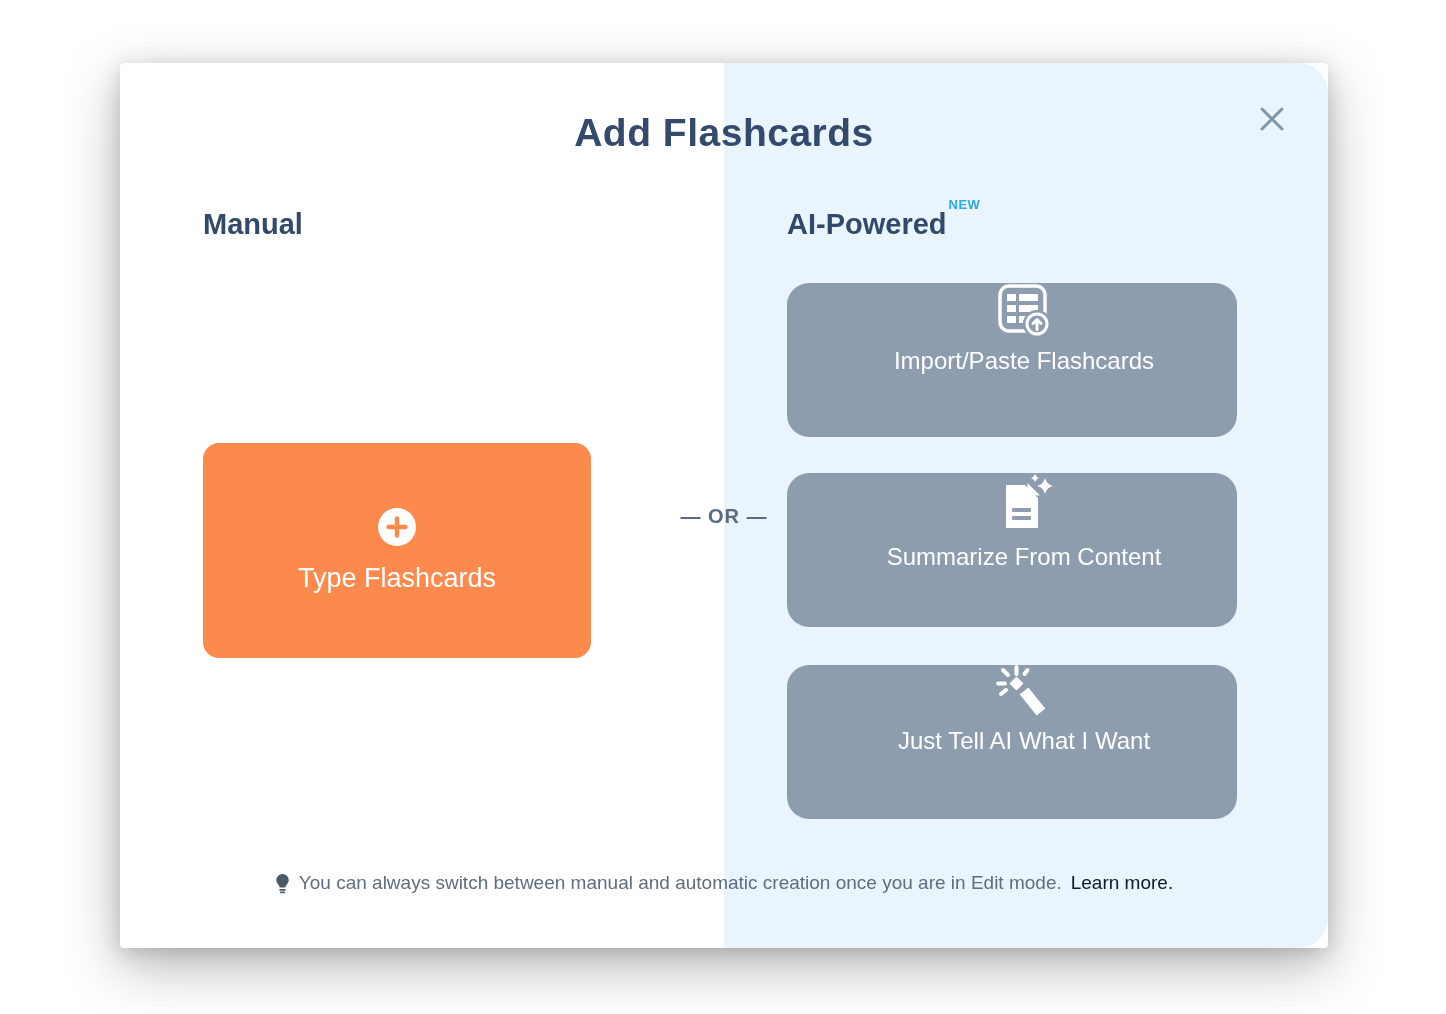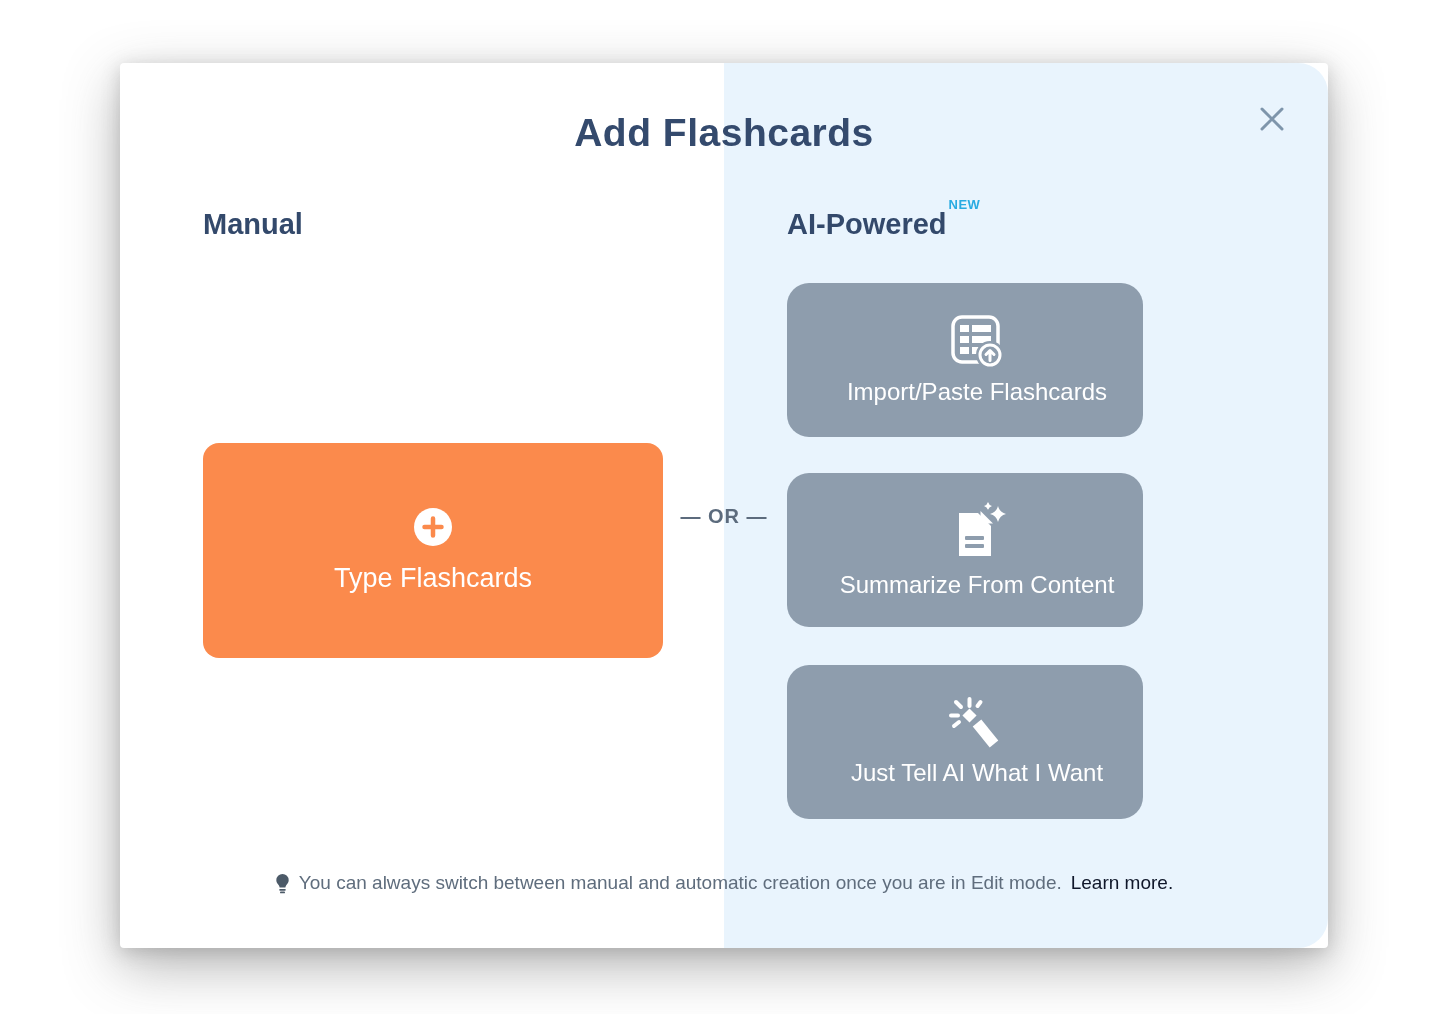--- a/index.html
+++ b/index.html
@@ -27,30 +27,30 @@
     font-size:29px; font-weight:bold; color:#33496B;
   }
   .col-header.manual { left:83px;  width:460px; }
   .col-header.ai     { left:667px; width:450px; }
   .new-badge {
     font-size:13px; font-weight:bold; color:#29ABE2;
     position:relative; top:-14px; left:2px; letter-spacing:.5px;
   }
 
   .type-btn {
-    position:absolute; left:83px; top:380px; width:460px; height:215px;
+    position:absolute; left:83px; top:380px; width:388px; height:215px;
     background:#FB8A4C; border:none; border-radius:16px; cursor:pointer;
     display:flex; flex-direction:column; align-items:center; justify-content:center; gap:16px;
   }
   .type-btn .lbl { font-size:27px; color:#ffffff; }
 
   .ai-btn {
-    position:absolute; left:667px; width:356px; height:154px;
+    position:absolute; left:667px; width:450px; height:154px;
     background:#8E9DAD; border:none; border-radius:22px; cursor:pointer;
-    display:flex; flex-direction:column; align-items:center; justify-content:center; gap:8px;padding-left:24px;
+    display:flex; flex-direction:column; align-items:center; justify-content:flex-start; gap:8px;padding-left:24px;
   }
   .ai-btn .lbl { font-size:24px; color:#ffffff; }
   .ai-btn.b1 { top:220px; }
   .ai-btn.b2 { top:410px; }
   .ai-btn.b3 { top:602px; }
 
   .or-divider {
     position:absolute; left:50%; top:442px; transform:translateX(-50%);
     font-size:20px; font-weight:bold; color:#5C6B7D; letter-spacing:1px; white-space:nowrap;
   }

